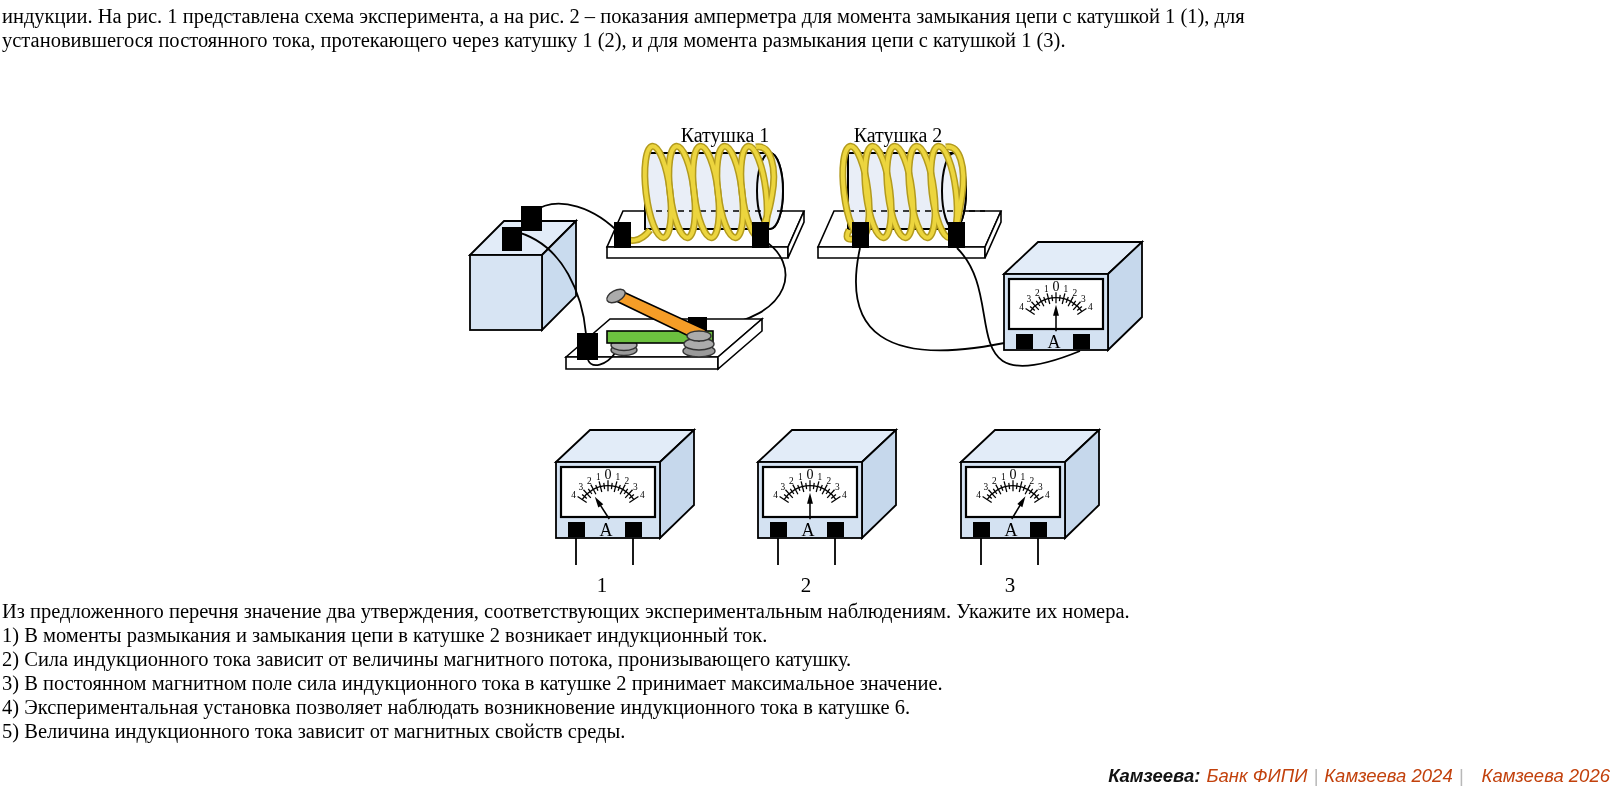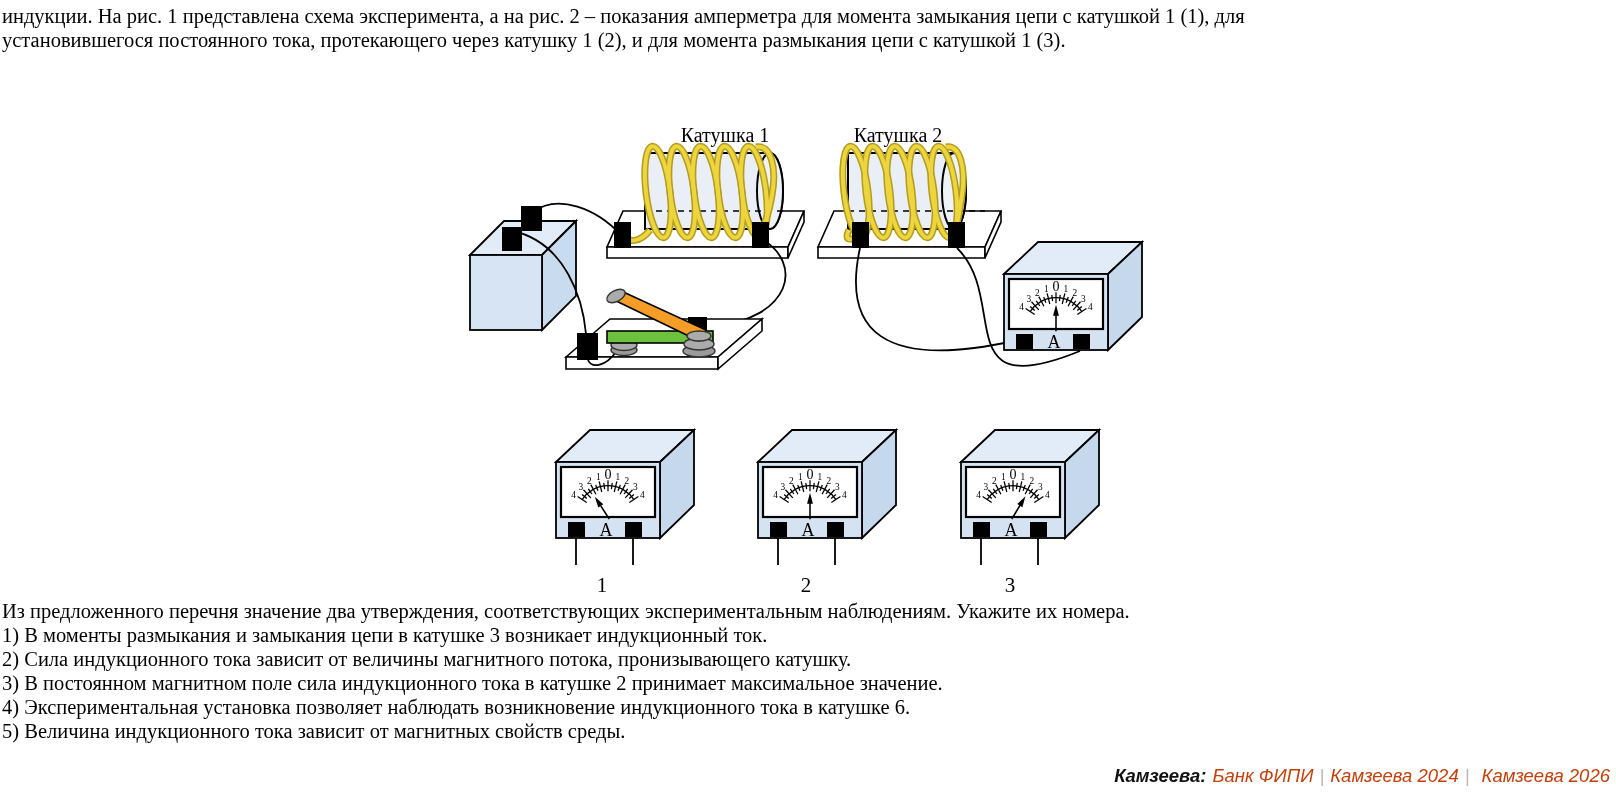--- a/index.html
+++ b/index.html
@@ -232,24 +232,24 @@
         <g transform="rotate(31)">
             <use href="#needle"></use>
           </g>
       </g>
       <text class="meter-label" x="1010" y="592">3</text>
     </g>
   </svg>
 
   <div class="textblock question">
     <div>Из предложенного перечня значение два утверждения, соответствующих экспериментальным наблюдениям. Укажите их номера.</div>
-    <div>1) В моменты размыкания и замыкания цепи в катушке 3 возникает индукционный ток.</div>
+    <div>1) В моменты размыкания и замыкания цепи в катушке 2 возникает индукционный ток.</div>
     <div>2) Сила индукционного тока зависит от величины магнитного потока, пронизывающего катушку.</div>
     <div>3) В постоянном магнитном поле сила индукционного тока в катушке 2 принимает максимальное значение.</div>
     <div>4) Экспериментальная установка позволяет наблюдать возникновение индукционного тока в катушке 6.</div>
     <div>5) Величина индукционного тока зависит от магнитных свойств среды.</div>
   </div>
 
   <div class="footer">
-    <span class="src-label">Камзеева:</span><span class="src">Банк ФИПИ</span><span class="sep">|</span><span class="src" style="margin-left:0">Камзеева 2024</span><span class="sep">|</span><span class="src" style="margin-left:6px">Камзеева 2026</span>
+    <span class="src-label">Камзеева:</span><span class="src">Банк ФИПИ</span><span class="sep">|</span><span class="src" style="margin-left:0">Камзеева 2024</span><span class="sep">|</span><span class="src" style="margin-left:12px">Камзеева 2026</span>
   </div>
 
 </div>
 
 </body></html>

